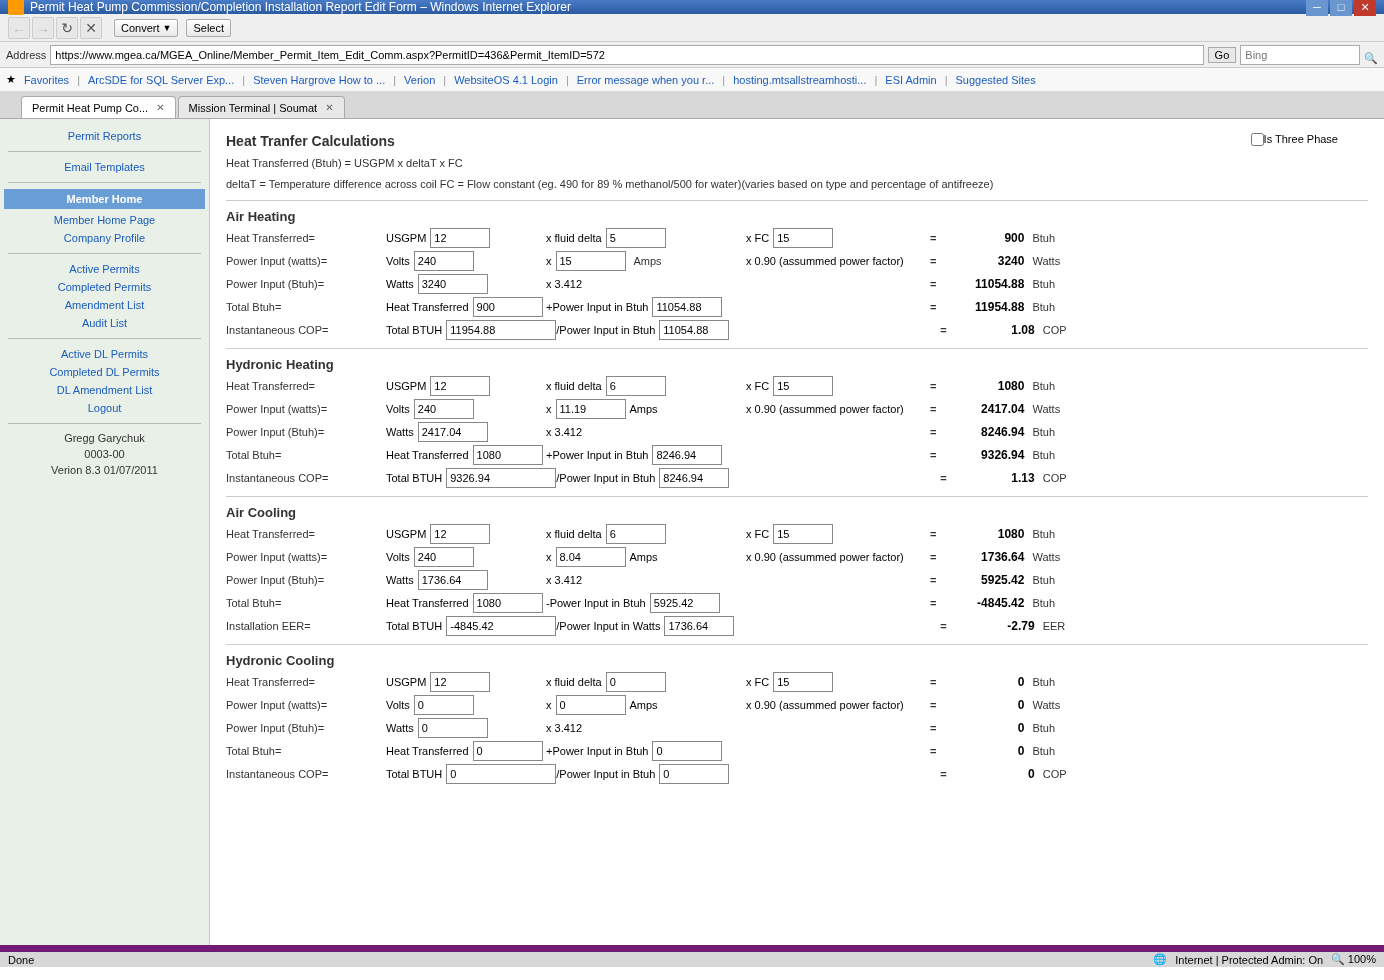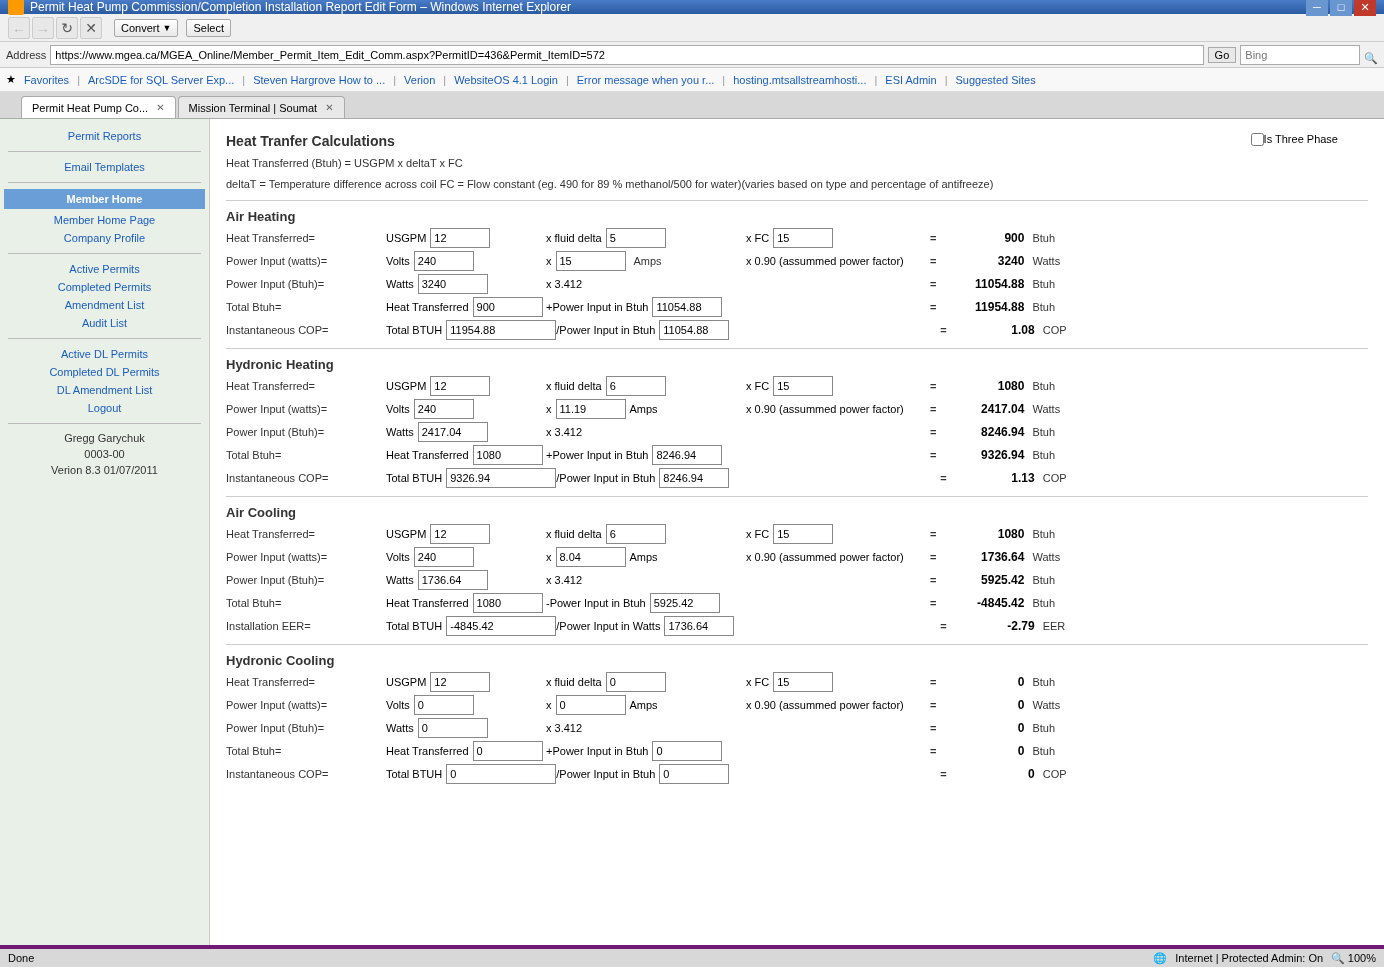--- a/index.html
+++ b/index.html
@@ -70,21 +70,21 @@
     .field-lg { width: 110px; }
     .fluid-delta-group { display: flex; align-items: center; gap: 4px; min-width: 200px; }
     .fc-group { display: flex; align-items: center; gap: 4px; min-width: 180px; }
     .result-group { display: flex; align-items: center; gap: 4px; min-width: 180px; }
     .equals { font-weight: bold; color: #333; margin: 0 4px; }
     .result-val { font-weight: bold; font-size: 12px; min-width: 80px; text-align: right; }
     .unit-label { color: #333; min-width: 35px; }
     .amps-label { color: #333; margin: 0 4px; }
 
     
-    .statusbar { background: #d8d8d8; border-top: 4px solid #701a75; height: 22px; display: flex; align-items: center; padding: 0 8px; font-size: 11px; gap: 12px; }
+    .statusbar { background: #d8d8d8; border-top: 7px solid #701a75; height: 22px; display: flex; align-items: center; padding: 0 8px; font-size: 11px; gap: 12px; }
     .statusbar-right { margin-left: auto; display: flex; align-items: center; gap: 8px; }
 
     .nav-controls { display: flex; align-items: center; gap: 2px; padding: 0 4px; }
     .nav-btn { width: 22px; height: 22px; display: flex; align-items: center; justify-content: center; font-size: 14px; cursor: pointer; color: #555; background: #e8e8e8; border: 1px solid #ccc; border-radius: 2px; }
     .nav-btn.disabled { color: #bbb; }
 
     .search-bar { display: flex; align-items: flex-end; gap: 4px; }
     .search-input { width: 120px; height: 20px; border: 1px solid #aaa; padding: 0 4px; font-size: 11px; }
 
     .header-row { position: relative; }

